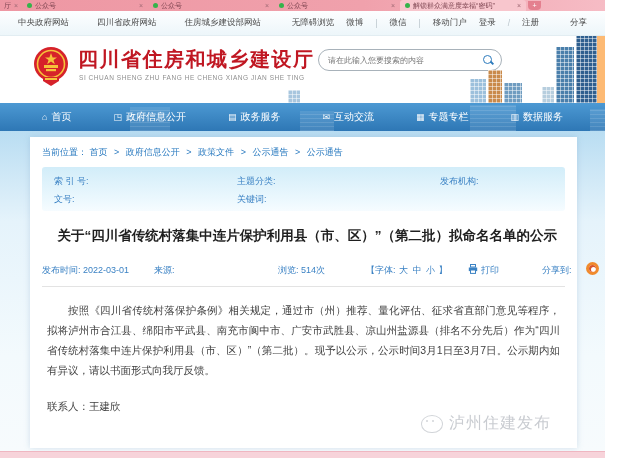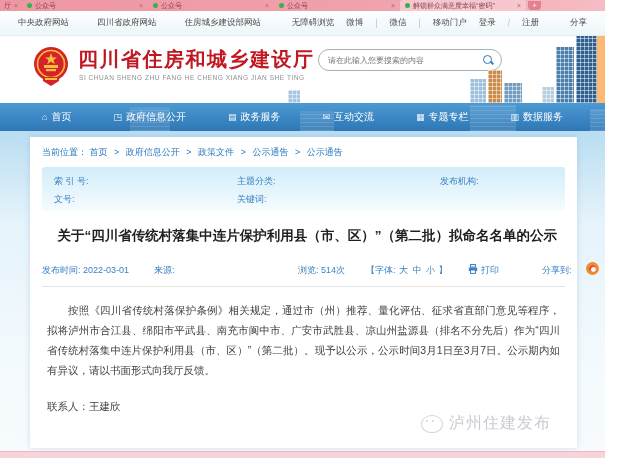--- a/index.html
+++ b/index.html
@@ -72,21 +72,21 @@
   .metapanel span{position:absolute;white-space:nowrap;}
   .f-index{left:12px;top:8px;}  .f-topic{left:195px;top:8px;}  .f-pub{left:398px;top:8px;}
   .f-docno{left:12px;top:26px;} .f-kw{left:195px;top:26px;}
 
   .title{margin:16px 20px 0;text-align:right;font-size:13.5px;font-weight:bold;color:#1f1f1f;white-space:nowrap;}
 
   .metarow{position:relative;height:15px;margin-top:17px;font-size:9px;color:#3b82c4;}
   .metarow>*{position:absolute;white-space:nowrap;}
   .m-time{left:12px;top:2px;}
   .m-src{left:108px;top:2px;margin-left:16px;}
-  .m-views{left:248px;top:2px;margin-left:20px;}
+  .m-views{left:248px;top:2px;}
   .m-font{left:336px;top:2px;}
   .m-print{left:438px;top:2px;display:flex;align-items:flex-start;gap:3px;cursor:pointer;}
   .m-share{left:512px;top:2px;}
   .m-ic1{left:556px;top:0;}
   .m-ic2{left:574px;top:0;}
   .fbtn{cursor:pointer;margin:0 1px;}
   .sicon{width:13px;height:13px;border-radius:3px;display:inline-block;cursor:pointer;}
   .weibo{background:#f08a2d;position:relative;border-radius:50%;}
   .weibo::after{content:"";position:absolute;left:3px;top:3px;width:7px;height:7px;border-radius:50%;
                 background:#fff;box-shadow:inset 1px 1px 0 1px #d9542b;}

